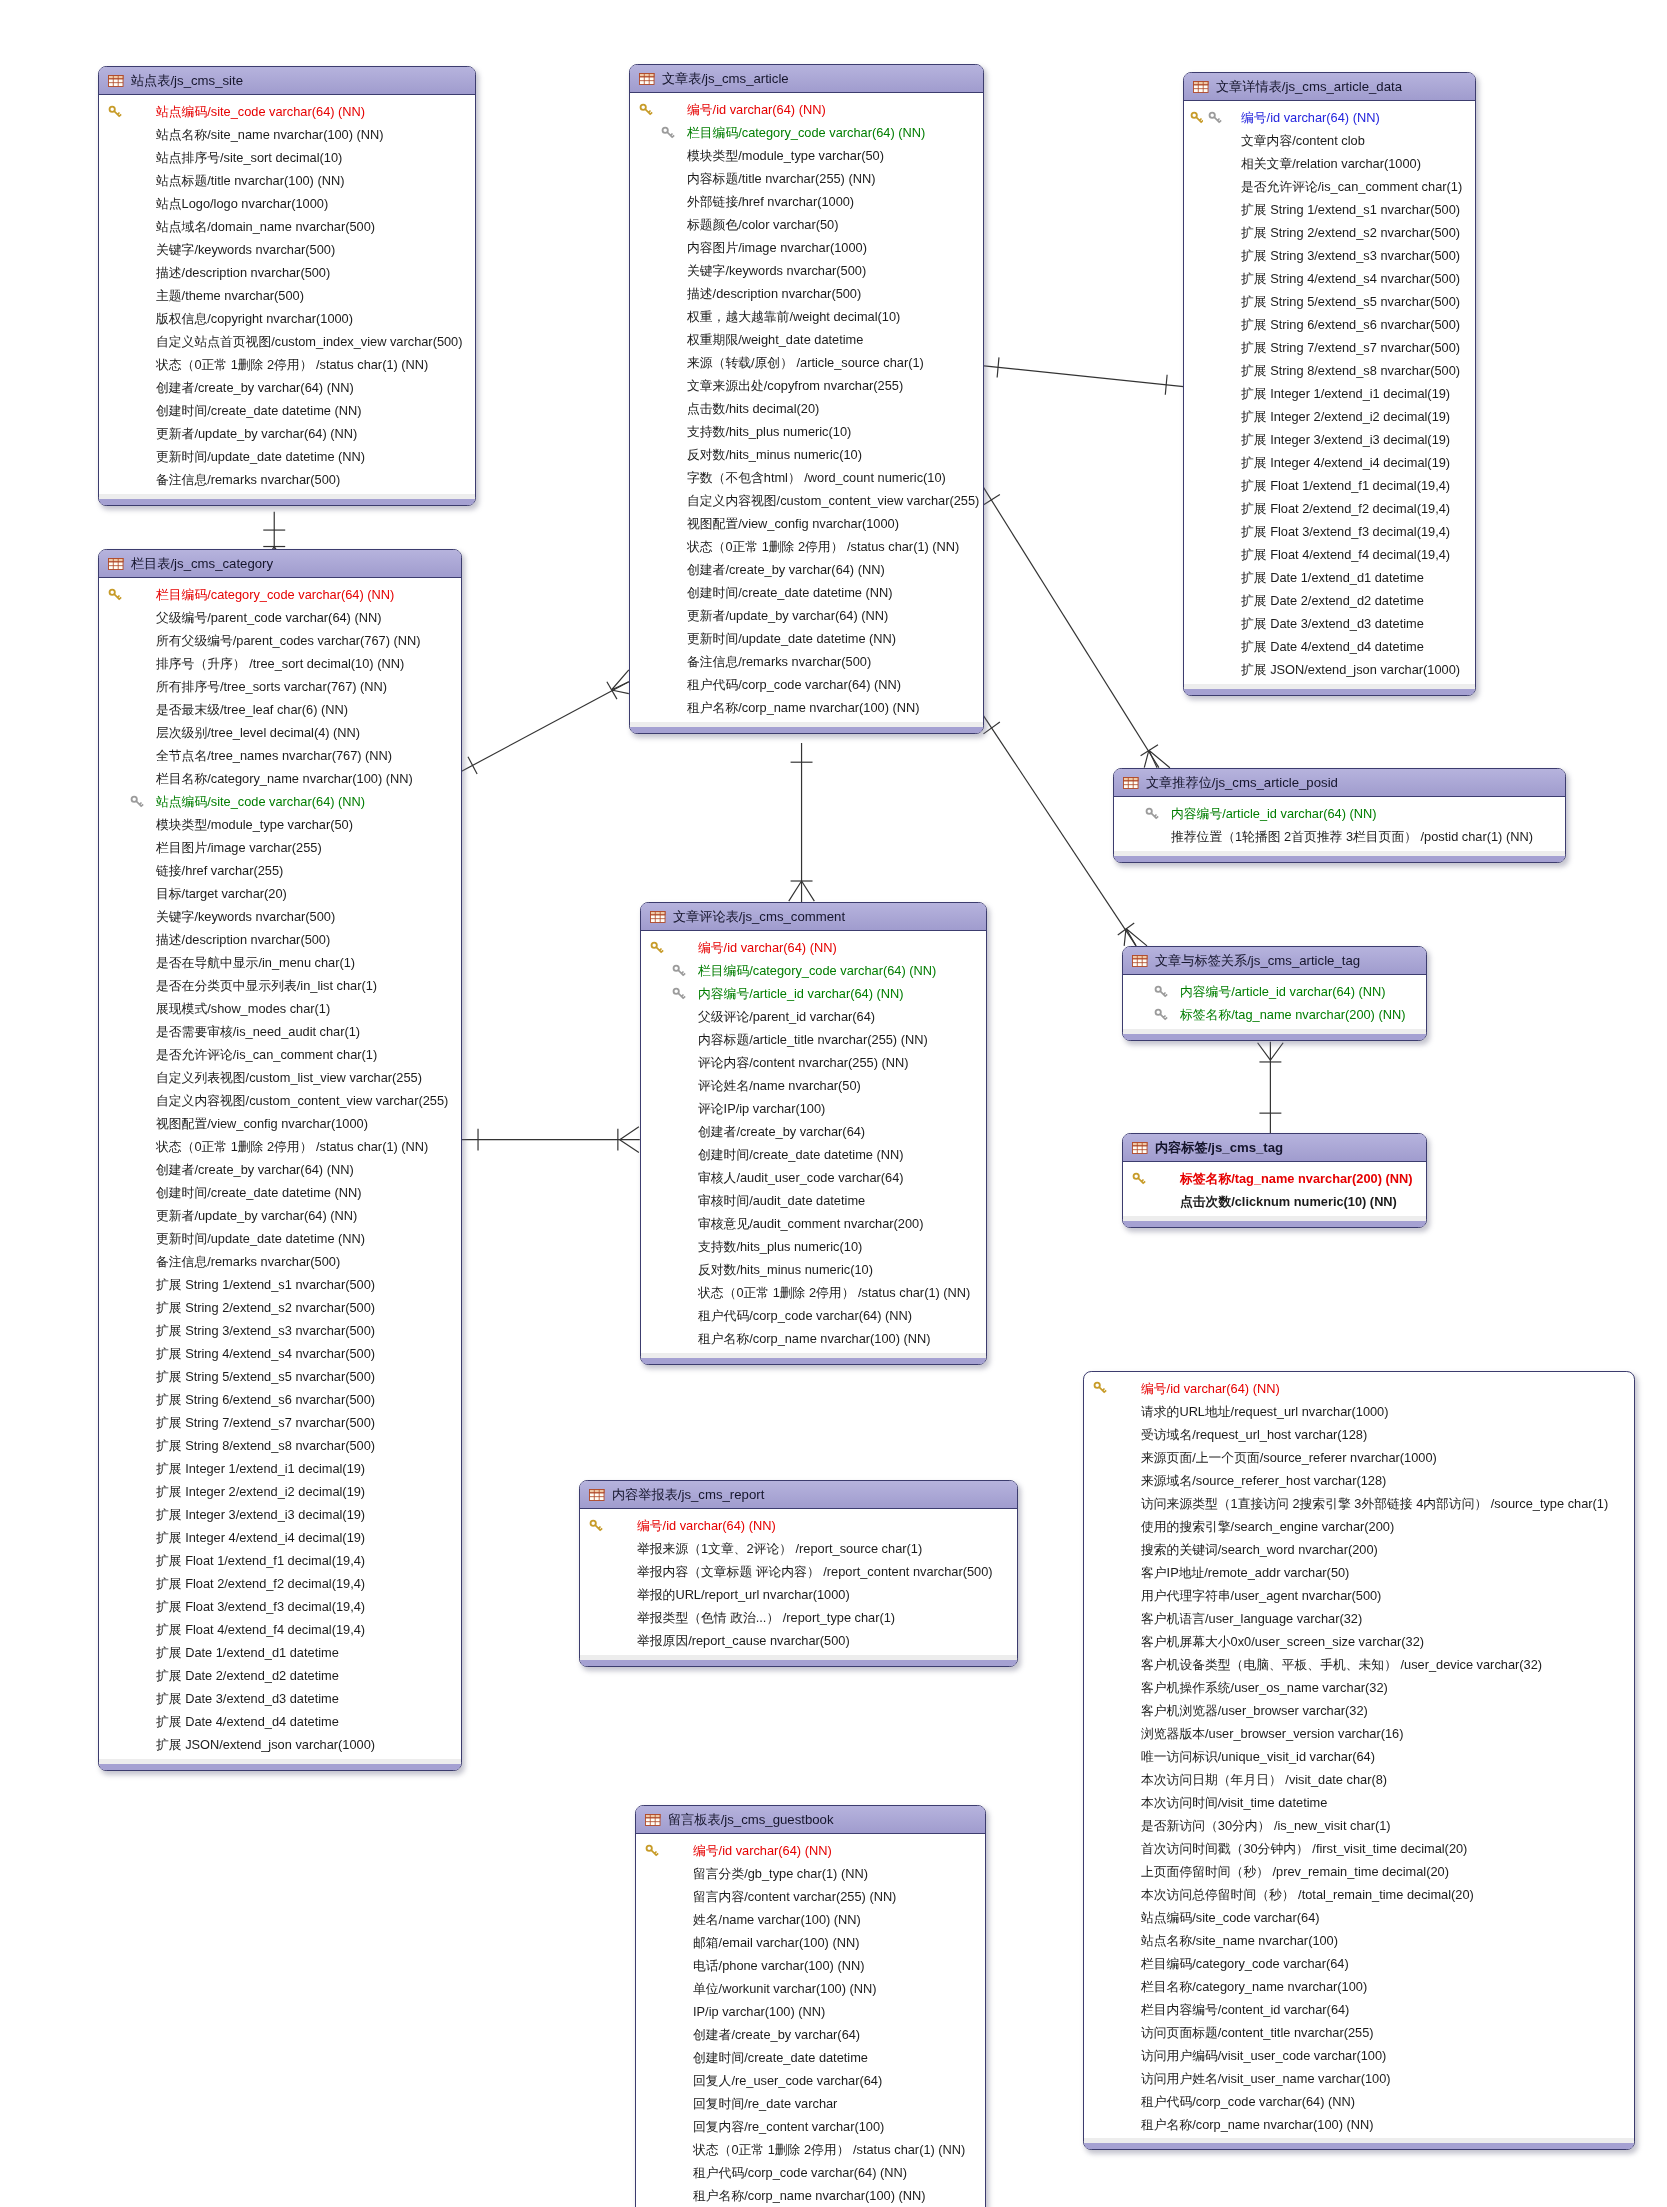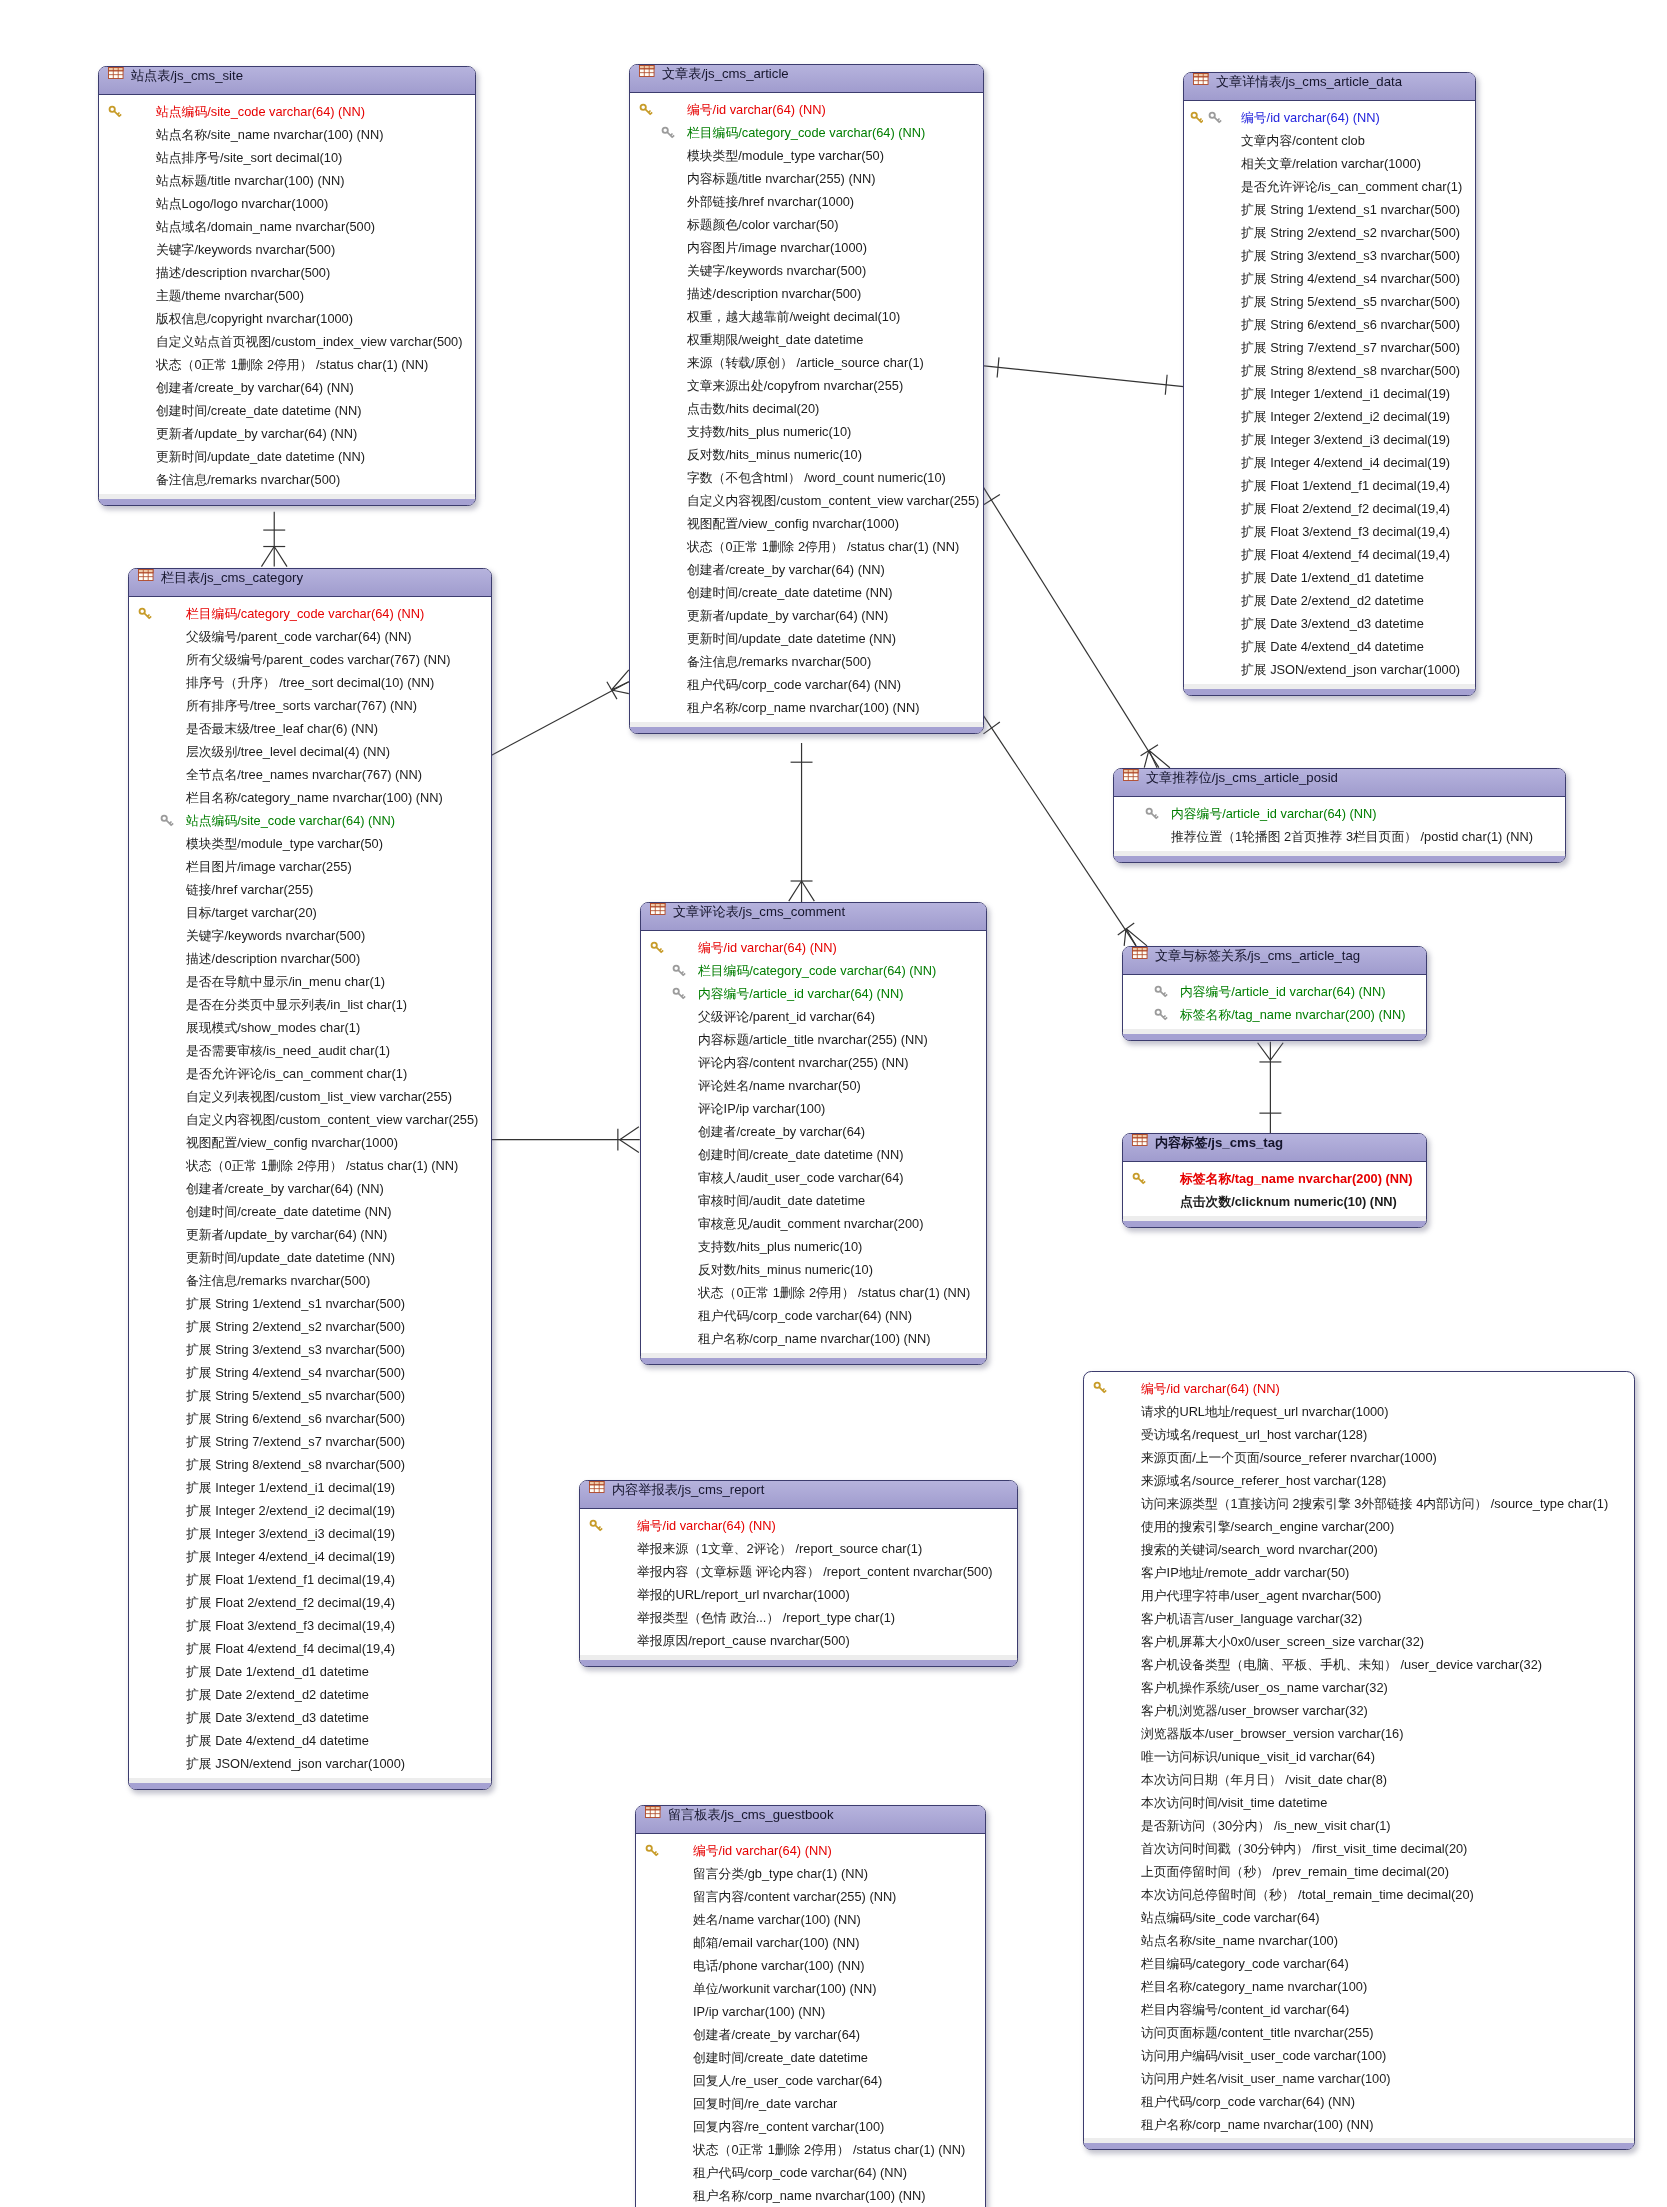--- a/index.html
+++ b/index.html
@@ -2,21 +2,21 @@
 <html style="font-size:14.6px"><head>
 <meta charset="utf-8">
 <style>
   html,body{margin:0;padding:0;background:#ffffff;}
   #canvas{position:relative;width:1668px;height:2208px;background:#fff;overflow:hidden;
           font-family:"Liberation Sans","DejaVu Sans",sans-serif;}
   .wires{position:absolute;left:0;top:0;pointer-events:none;}
   .wires path{stroke:#333333;stroke-width:1.3;fill:none;}
   .tbl{position:absolute;background:#ffffff;border:1.8px solid #3c3c6e;border-radius:8.2px;
        box-shadow:2.7px 3.7px 5.5px rgba(110,110,135,.4);}
-  .thead{height:27.4px;display:flex;align-items:flex-start;gap:7.3px;padding:0 9.1px;
+  .thead{height:27.4px;display:flex;align-items:center;gap:7.3px;padding:0 9.1px;
          background:linear-gradient(180deg,#b6b3dd,#a09cce);
          border-bottom:1.8px solid #3c3c6e;border-radius:6.4px 6.4px 0 0;
          font-size:13.2px;color:#15152c;white-space:nowrap;}
   .ticon{display:flex;align-items:center;}
   .tbody{padding:4.6px 0 2.7px 0;}
   .tfoot{height:11px;background:linear-gradient(180deg,#ededed 0,#ededed 4.6px,#a5a1d2 4.6px);
          border-radius:0 0 6.4px 6.4px;}
   .row{position:relative;height:23px;line-height:23px;padding-left:57px;
        white-space:nowrap;font-size:12.8px;color:#1b1b1b;}
   .row .key{position:absolute;top:4.6px;display:inline-flex;}
@@ -113,21 +113,21 @@
         <div class="row"><span class="ftext">状态（0正常 1删除 2停用） /status char(1) (NN)</span></div>
         <div class="row"><span class="ftext">创建者/create_by varchar(64) (NN)</span></div>
         <div class="row"><span class="ftext">创建时间/create_date datetime (NN)</span></div>
         <div class="row"><span class="ftext">更新者/update_by varchar(64) (NN)</span></div>
         <div class="row"><span class="ftext">更新时间/update_date datetime (NN)</span></div>
         <div class="row"><span class="ftext">备注信息/remarks nvarchar(500)</span></div>
       </div>
     <div class="tfoot"></div>
   </div>
 
-  <div class="tbl" style="left:98px;top:568px;width:362px;margin-left:30px;">
+  <div class="tbl" style="left:98px;top:549px;width:362px;">
     <div class="thead">
       <span class="ticon">
           <svg width="15.5" height="12" viewBox="0 0 17 13">
             <rect x="0.5" y="0.5" width="16" height="12" fill="#fffdf5" stroke="#b04a2a"></rect>
             <rect x="0.5" y="0.5" width="16" height="3.6" fill="#efc9a6" stroke="#b04a2a"></rect>
             <path d="M5.8,0.5 V12.5 M11.2,0.5 V12.5 M0.5,4.1 H16.5 M0.5,8.3 H16.5" stroke="#b04a2a" stroke-width="0.9" fill="none"></path>
           </svg>
         </span>
       <span class="ttitle">栏目表/js_cms_category</span>
     </div>

